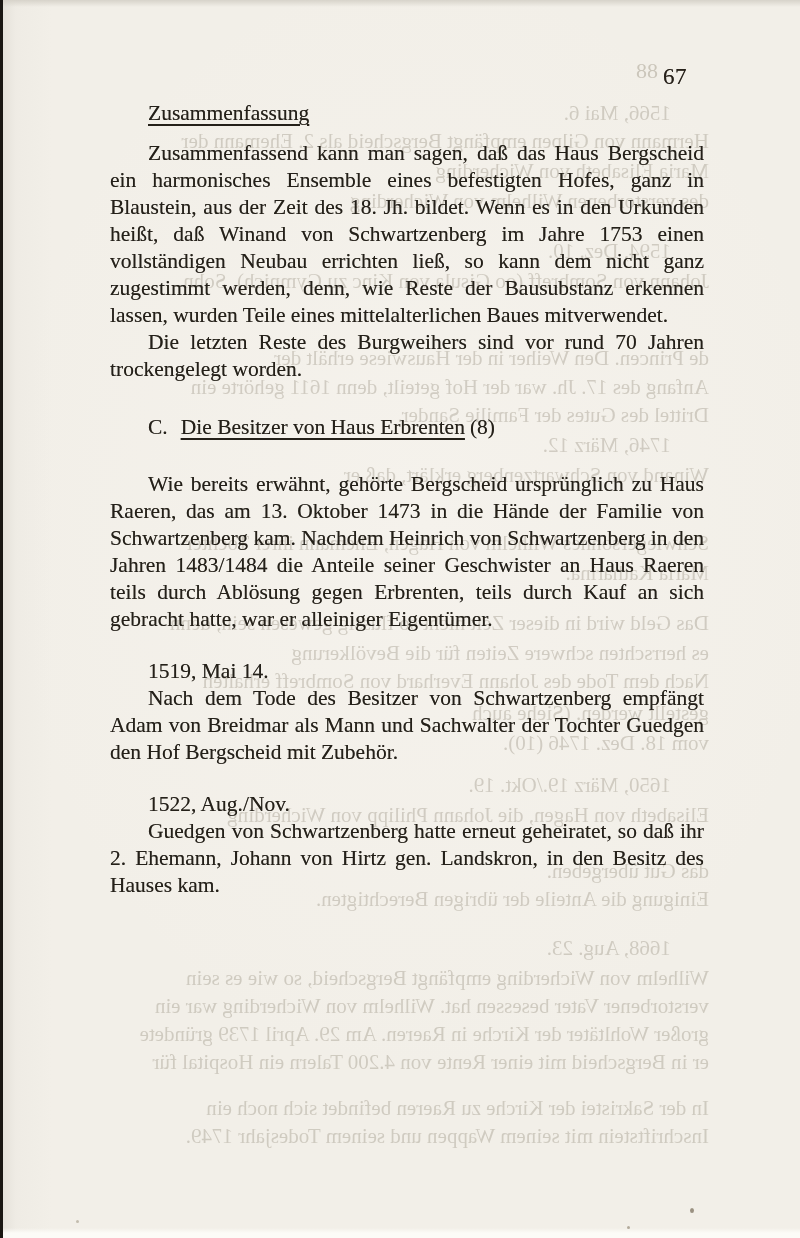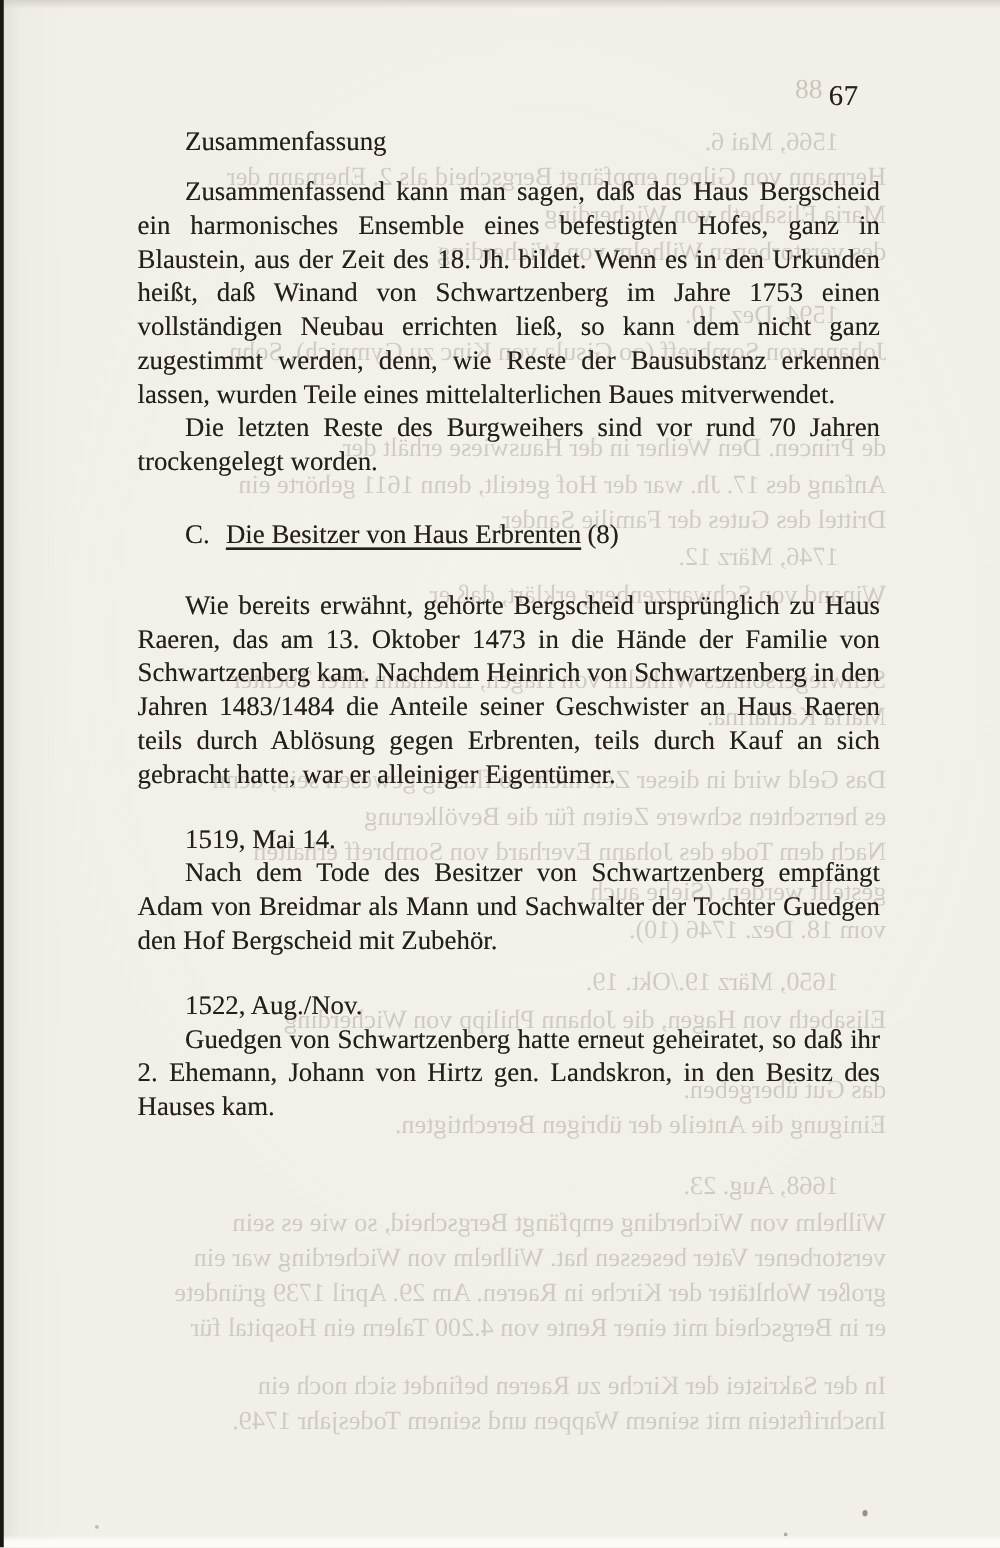--- a/index.html
+++ b/index.html
@@ -49,20 +49,21 @@
   }
   .textblock {
     position:absolute; left:110px; top:100px; width:594px;
     color:#242019; font-size:21.5px; line-height:27px;
     text-align:justify;
     text-shadow:0 0 .5px rgba(36,32,25,.5);
   }
   .heading {
     width:-moz-fit-content; width:fit-content;
     margin:0 0 13px 38px;
+    text-decoration:underline;
     text-decoration-thickness:2px;
     text-underline-offset:4px;
   }
   .bodyp { margin:0; text-indent:38px; }
   .c-head { margin:31px 0 30px 38px; text-align:left; }
   .c-head .c-label { margin-right:13px; }
   .c-head .u {
     text-decoration:underline;
     text-decoration-thickness:2px;
     text-underline-offset:4px;

